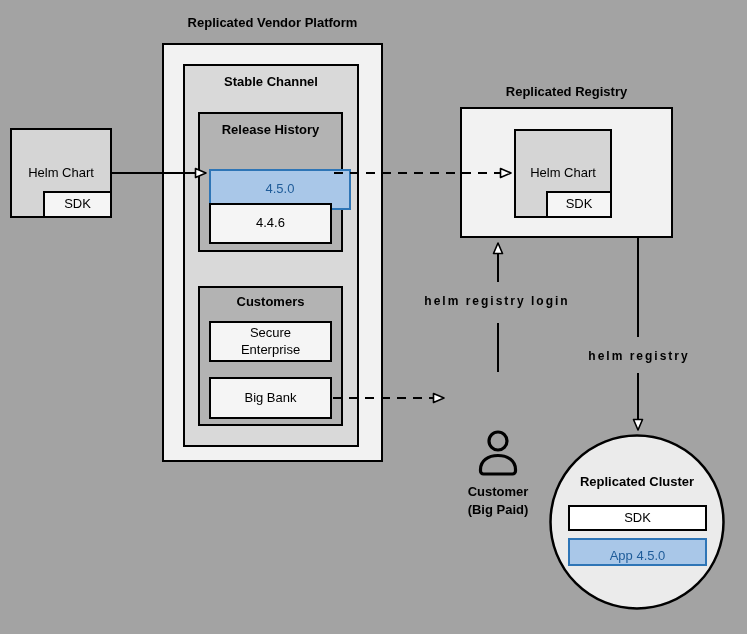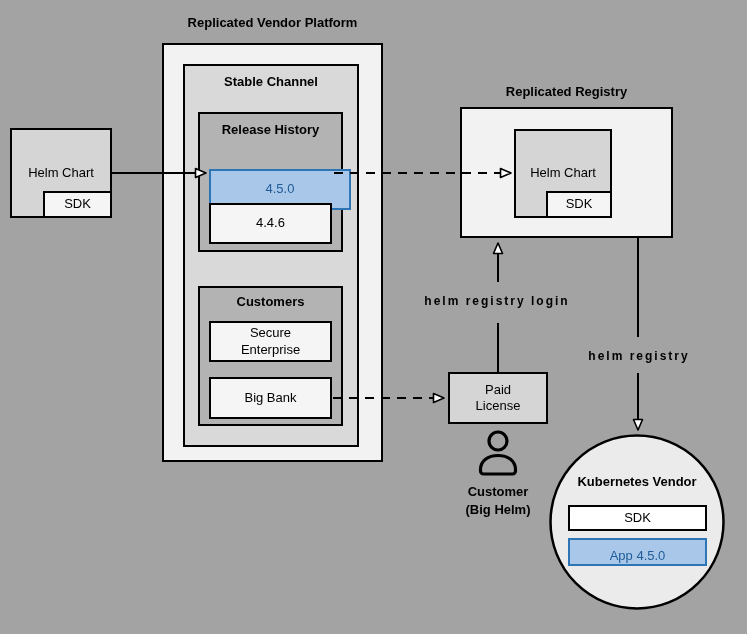--- a/index.html
+++ b/index.html
@@ -69,27 +69,24 @@
 
   <div class="hdr" style="left:460px;top:84px;width:213px;">Replicated Registry</div>
   <div class="box f-light" style="left:460px;top:107px;width:213px;height:131px;"></div>
   <div class="box cbox f-mid" style="left:514px;top:129px;width:98px;height:89px;">
     <span class="lbl">Helm Chart</span>
   </div>
   <div class="box cbox f-item" style="left:546px;top:191px;width:66px;height:27px;">
     <span class="lbl">SDK</span>
   </div>
 
-  <div class="box cbox f-mid" style="left:448px;top:372px;width:100px;height:52px;">
-    <span class="lbl" style="width:60px;">Paid License</span>
-  </div>
   <div class="hdr" style="left:448px;top:484px;width:100px;">Customer</div>
-  <div class="hdr" style="left:448px;top:502px;width:100px;">(Big Helm)</div>
+  <div class="hdr" style="left:448px;top:502px;width:100px;">(Big Paid)</div>
 
-  <div class="hdr" style="left:562px;top:474px;width:150px;">Kubernetes Vendor</div>
+  <div class="hdr" style="left:562px;top:474px;width:150px;">Replicated Cluster</div>
   <div class="box cbox f-pure" style="left:568px;top:505px;width:139px;height:26px;">
     <span class="lbl">SDK</span>
   </div>
   <div class="box cbox f-blue" style="left:568px;top:538px;width:139px;height:28px;align-items:flex-end;">
     <span class="lbl blue-text">App 4.5.0</span>
   </div>
 
   <svg class="layer" width="747" height="634">
     <defs>
       <marker id="ah" markerWidth="16" markerHeight="14" refX="12" refY="6" orient="auto" markerUnits="userSpaceOnUse">

